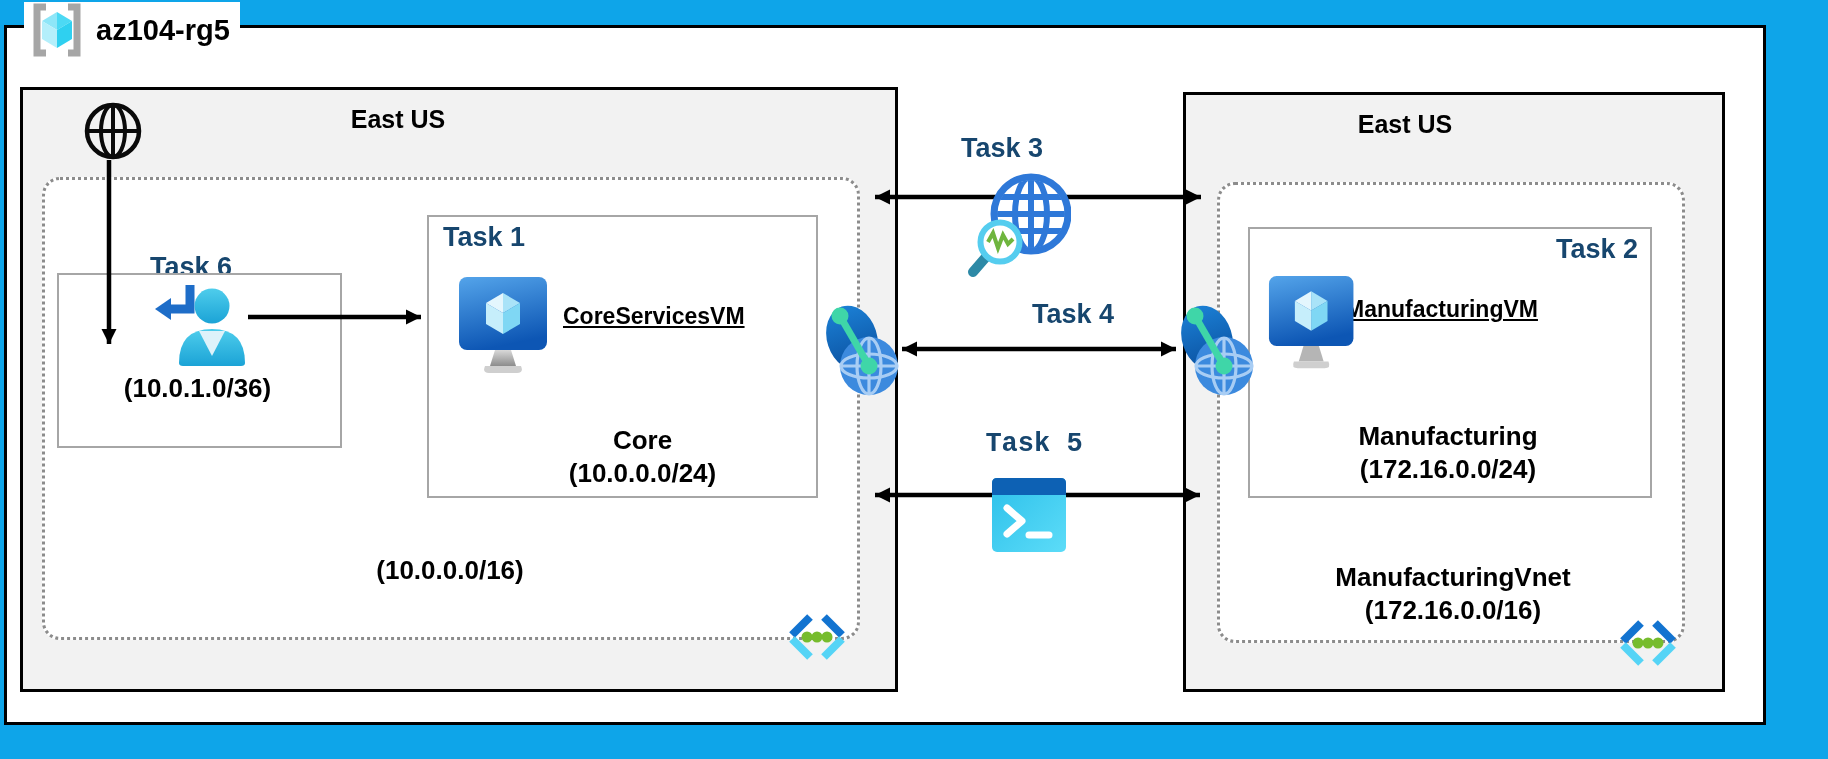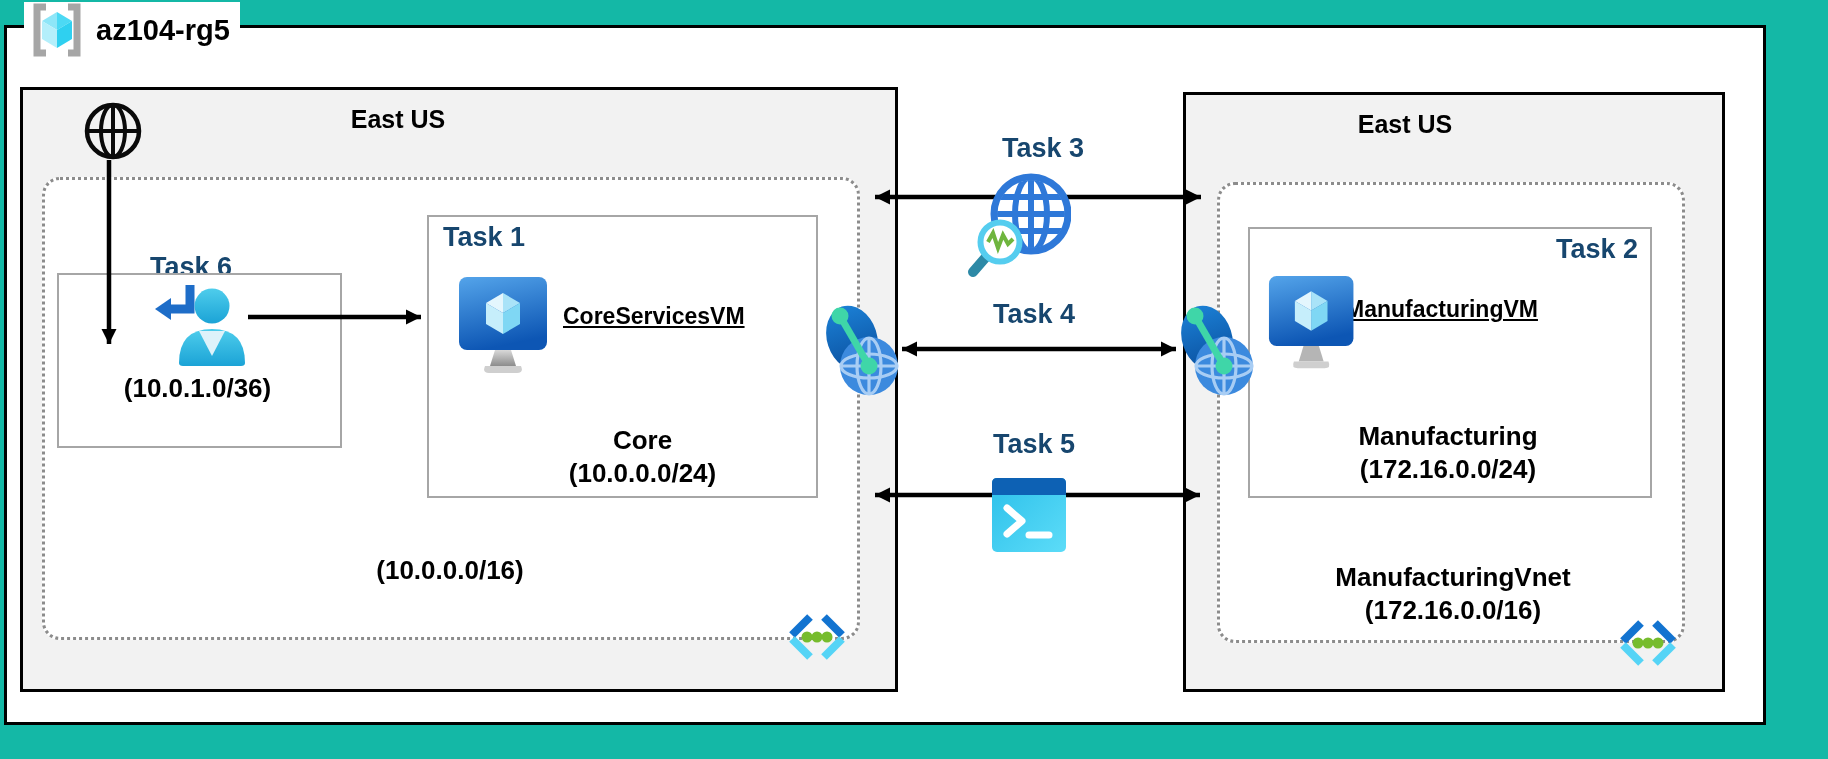--- a/index.html
+++ b/index.html
@@ -1,17 +1,17 @@
 <!DOCTYPE html>
 <html><head>
 <meta charset="utf-8">
 <style>
   html,body{margin:0;padding:0;background:#ffffff;}
   .canvas{
-    position:relative;width:1828px;height:759px;background:#14b8a6;
+    position:relative;width:1828px;height:759px;background:#0ea5e9;
     font-family:"Liberation Sans",sans-serif;font-weight:700;color:#000;
     overflow:hidden;
   }
   .abs{position:absolute;}
   .outer-box{border:3px solid #000;background:#ffffff;}
   .rg-label{display:flex;align-items:center;gap:8px;background:#ffffff;padding:0 10px 0 2px;z-index:2;}
   .rg-text{font-size:29px;}
   .region{background:#f2f2f2;border:3px solid #000;z-index:1;}
   .region-title{font-size:25px;text-align:center;z-index:3;}
   .vnet{background:#ffffff;border:3px dotted #8c8c8c;border-radius:18px;z-index:2;}
@@ -150,23 +150,23 @@
   <svg class="icon-abs" style="left:1616px;top:616px;" width="64" height="54" viewBox="0 0 64 54">
     <line x1="25" y1="7" x2="7" y2="25" stroke="#1273d0" stroke-width="8"></line>
     <line x1="7" y1="29" x2="25" y2="47" stroke="#55d4f6" stroke-width="8"></line>
     <line x1="39" y1="7" x2="57" y2="25" stroke="#1273d0" stroke-width="8"></line>
     <line x1="57" y1="29" x2="39" y2="47" stroke="#55d4f6" stroke-width="8"></line>
     <circle cx="22" cy="27" r="5.5" fill="#76bc2d"></circle>
     <circle cx="32" cy="27" r="5.5" fill="#76bc2d"></circle>
     <circle cx="42" cy="27" r="5.5" fill="#76bc2d"></circle>
   </svg>
 
-  <div class="abs task-label ta-center" style="left:963px;top:133px;width:160px;">Task 3</div>
-  <div class="abs task-label ta-center" style="left:954px;top:299px;width:160px;">Task 4</div>
-  <div class="abs task-label ta-center" style="left:954px;top:429px;width:160px;">Task 5</div>
+  <div class="abs task-label ta-center" style="left:922px;top:133px;width:160px;">Task 3</div>
+  <div class="abs task-label ta-center" style="left:954px;top:299px;width:160px;text-align:right;">Task 4</div>
+  <div class="abs task-label ta-center" style="left:954px;top:429px;width:160px;font-family:Liberation Mono, monospace;">Task 5</div>
 
   <svg class="overlay" width="1828" height="759" viewBox="0 0 1828 759">
     <defs>
       <marker id="ah" markerWidth="18" markerHeight="18" refX="16" refY="8.5" orient="auto-start-reverse" markerUnits="userSpaceOnUse">
         <path d="M1,1 L16,8.5 L1,16 Z" fill="#000"></path>
       </marker>
     </defs>
     <line x1="109" y1="160" x2="109" y2="344" stroke="#000" stroke-width="4.5" marker-end="url(#ah)"></line>
     <line x1="248" y1="317" x2="421" y2="317" stroke="#000" stroke-width="4.5" marker-end="url(#ah)"></line>
     <line x1="875" y1="197" x2="1201" y2="197" stroke="#000" stroke-width="4.5" marker-start="url(#ah)" marker-end="url(#ah)"></line>

